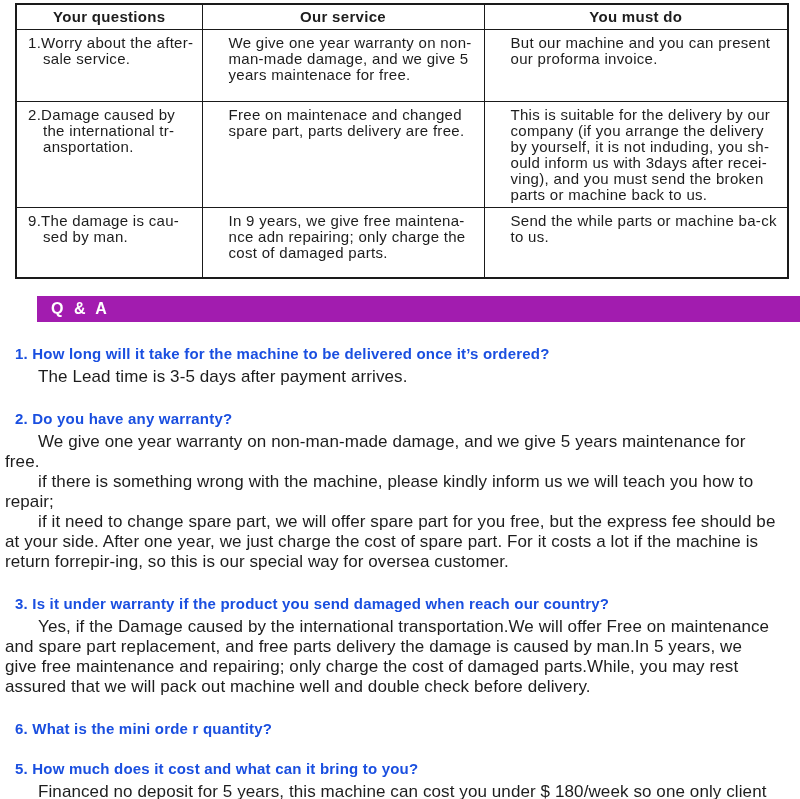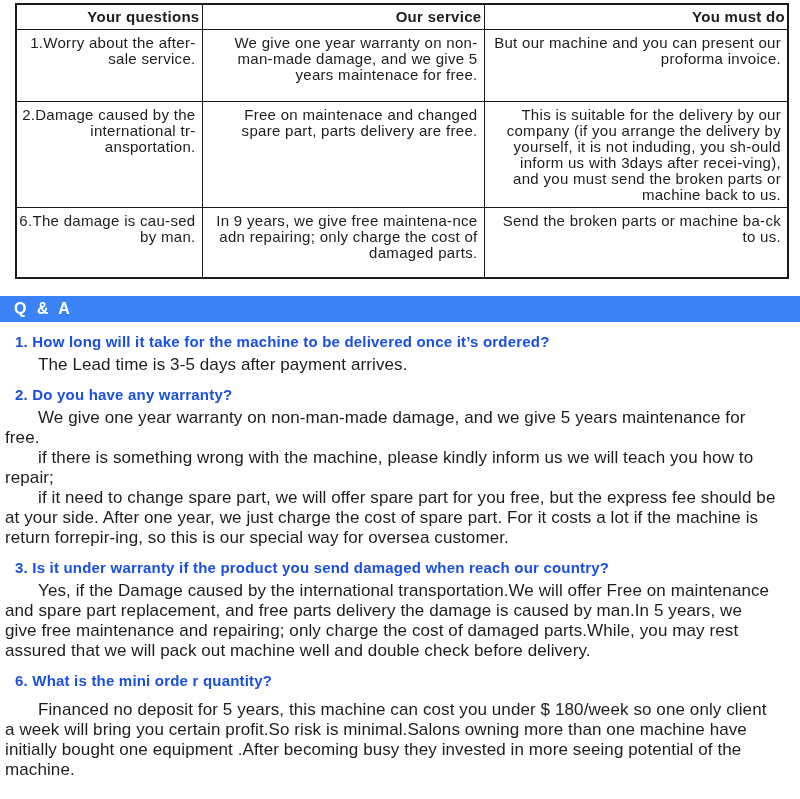--- a/index.html
+++ b/index.html
@@ -22,66 +22,67 @@
     width: 772px;
     border: 2px solid #1a1a1a;
   }
   table.faq-table th,
   table.faq-table td {
     border: 1px solid #1a1a1a;
     vertical-align: top;
     font-size: 15px;
     line-height: 16px;
     letter-spacing: 0.3px;
-    padding: 5px 6px 4px 9px;
-    text-align: right;
+    padding: 5px 6px 4px 26px;
   }
   table.faq-table th {
+    text-align: center;
     font-weight: bold;
     padding: 3px 2px;
     height: 18px;
     vertical-align: middle;
     margin-top: 32px;
   }
   td.q-cell {
     padding-left: 24px;
     text-indent: -15px;
   }
   tr.row-1 td { height: 62px; }
   tr.row-2 td { height: 95px; }
   tr.row-3 td { height: 60px; }
 
   
   .qa-banner {
     margin-top: 17px;
     height: 26px;
-    background: #3b82f6;
+    background: #a21caf;
     display: flex;
     align-items: center;
+    margin-left: 37px;
   }
   .qa-banner .qa-banner-title {
     color: #ffffff;
     font-weight: bold;
     font-size: 16px;
     letter-spacing: 3px;
     padding-left: 14px;
   }
 
   
   .qa-section {
     margin: 10px 22px 0 5px;
   }
   .qa-item h3.qa-q {
     color: #1a4fe0;
     font-size: 15px;
     font-weight: bold;
     margin: 0 0 5px 10px;
     letter-spacing: 0.2px;
   }
-  .qa-item { margin-top: 11px; }
+  .qa-item { margin-top: 23px; }
   .qa-item:first-child { }
   .qa-item p.qa-a {
     margin: 0;
     font-size: 17px;
     line-height: 20px;
     text-indent: 33px;
     letter-spacing: 0.1px;
   }
 </style>
 </head>
@@ -106,23 +107,23 @@
         <td class="q-cell">1.Worry about the after-sale service.</td>
         <td>We give one year warranty on non-man-made damage, and we give 5 years maintenace for free.</td>
         <td>But our machine and you can present our proforma invoice.</td>
       </tr>
       <tr class="row-2">
         <td class="q-cell">2.Damage caused by the international tr-ansportation.</td>
         <td>Free on maintenace and changed spare part, parts delivery are free.</td>
         <td>This is suitable for the delivery by our company (if you arrange the delivery by yourself, it is not induding, you sh-ould inform us with 3days after recei-ving), and you must send the broken parts or machine back to us.</td>
       </tr>
       <tr class="row-3">
-        <td class="q-cell">6.The damage is cau-sed by man.</td>
+        <td class="q-cell">9.The damage is cau-sed by man.</td>
         <td>In 9 years, we give free maintena-nce adn repairing; only charge the cost of damaged parts.</td>
-        <td>Send the broken parts or machine ba-ck to us.</td>
+        <td>Send the while parts or machine ba-ck to us.</td>
       </tr>
     </tbody>
   </table>
 </div>
 
 <div class="qa-banner">
   <span class="qa-banner-title">Q &amp; A</span>
 </div>
 
 <div class="qa-section">
@@ -142,16 +143,17 @@
   <div class="qa-item">
     <h3 class="qa-q">3. Is it under warranty if the product you send damaged when reach our country?</h3>
     <p class="qa-a">Yes, if the Damage caused by the international transportation.We will offer Free on maintenance and spare part replacement, and free parts delivery the damage is caused by man.In 5 years, we give free maintenance and repairing; only charge the cost of damaged parts.While, you may rest assured that we will pack out machine well and double check before delivery.</p>
   </div>
 
   <div class="qa-item">
     <h3 class="qa-q">6. What is the mini orde r quantity?</h3>
   </div>
 
   <div class="qa-item">
+    <h3 class="qa-q">5. How much does it cost and what can it bring to you?</h3>
     <p class="qa-a">Financed no deposit for 5 years, this machine can cost you under $ 180/week so one only client a week will bring you certain profit.So risk is minimal.Salons owning more than one machine have initially bought one equipment .After becoming busy they invested in more seeing potential of the machine.</p>
   </div>
 
 </div>
 
 </body></html>

